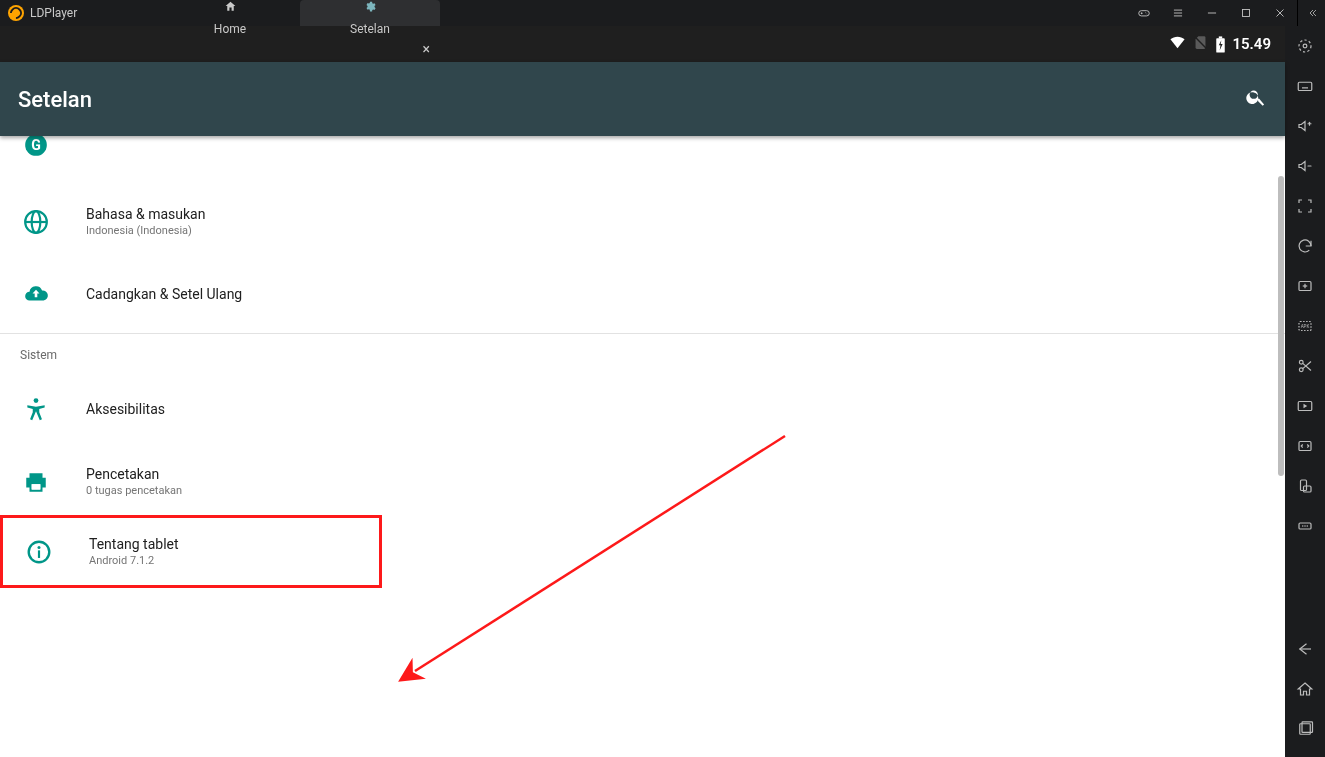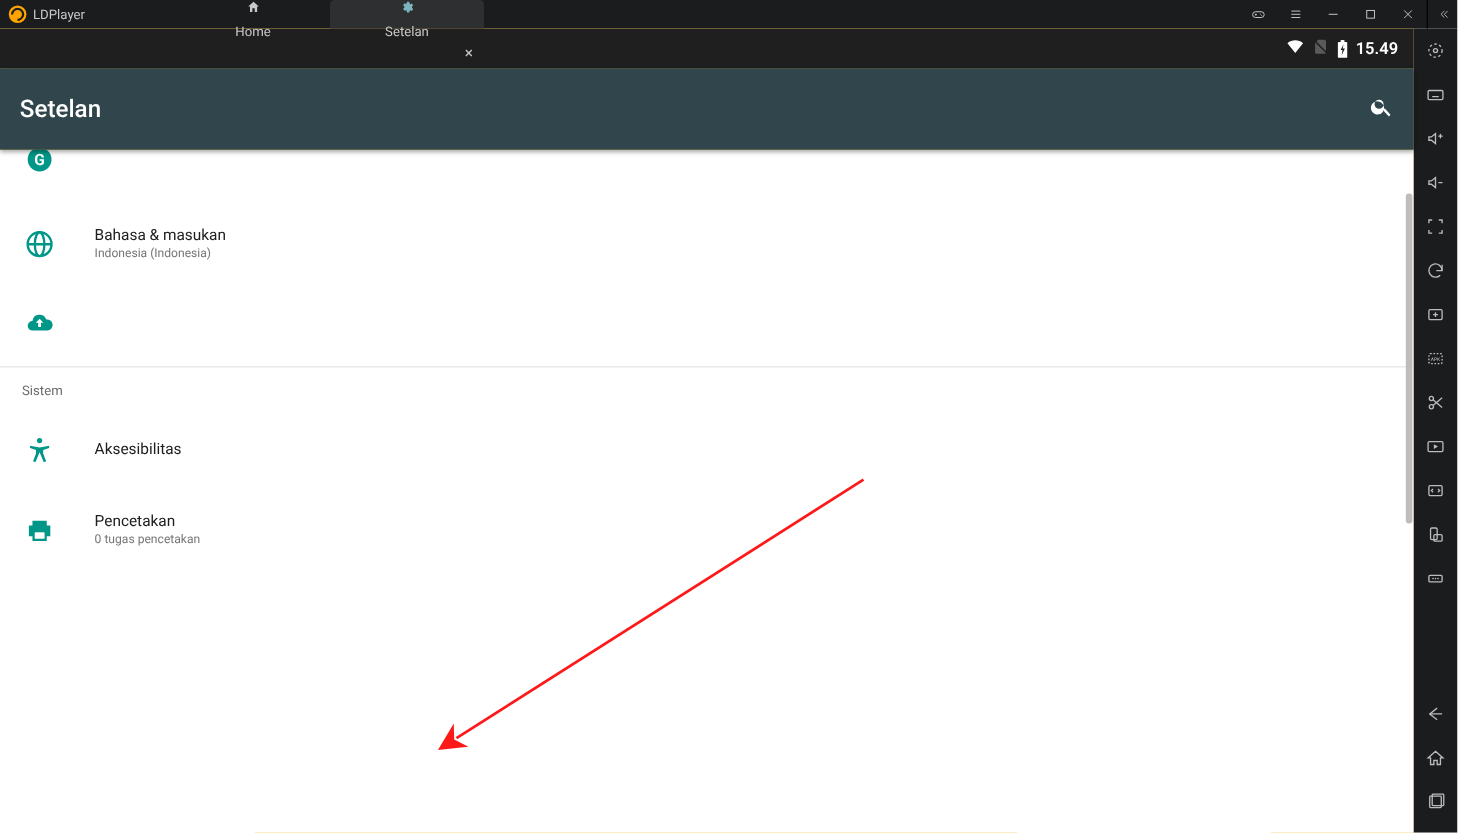--- a/index.html
+++ b/index.html
@@ -206,20 +206,23 @@
         </div>
       </div>
 
       <div class="row tall">
         <div class="ico">
           <svg viewBox="0 0 24 24">
               <path class="teal" d="M19 18H6a4 4 0 010-8 6 6 0 0111.6-1.2A4.5 4.5 0 0119 18z"></path>
               <path fill="#fff" d="M12 8l-3.2 3.5h2V15h2.4v-3.5h2z"></path>
             </svg>
         </div>
+        <div class="txt">
+          <div class="primary">Cadangkan &amp; Setel Ulang</div>
+        </div>
       </div>
 
       <div class="divider"></div>
 
       <div class="cat-header">Sistem</div>
 
 
       <div class="row tall">
         <div class="ico">
           <svg viewBox="0 0 24 24">
@@ -238,20 +241,35 @@
               <path class="teal" d="M18 8V4H6v4H3v9h3v4h12v-4h3V8zM8 19v-5h8v5z"></path>
               <rect x="8" y="14" width="8" height="5" fill="#fff"></rect>
             </svg>
         </div>
         <div class="txt">
           <div class="primary">Pencetakan</div>
           <div class="secondary">0 tugas pencetakan</div>
         </div>
       </div>
 
+      <div class="highlight-box" style="width:382px;">
+        <div class="row">
+          <div class="ico">
+            <svg viewBox="0 0 24 24">
+                <circle cx="12" cy="12" r="9.5" fill="none" stroke="#009688" stroke-width="2.2"></circle>
+                <circle cx="12" cy="7.8" r="1.4" class="teal"></circle>
+                <rect x="11" y="10.5" width="2" height="7" class="teal"></rect>
+              </svg>
+          </div>
+          <div class="txt">
+            <div class="primary">Tentang tablet</div>
+            <div class="secondary">Android 7.1.2</div>
+          </div>
+        </div>
+      </div>
 
       <div class="scrollbar"></div>
 
       <svg class="arrow-svg" width="420" height="280">
         <defs>
           <marker id="ah" markerWidth="12" markerHeight="12" refX="2" refY="5" orient="auto">
             <path d="M0 0L10 5L0 10L3 5z" fill="#fd191a"></path>
           </marker>
         </defs>
         <line x1="395" y1="10" x2="25" y2="245" stroke="#fd191a" stroke-width="2.5" marker-end="url(#ah)"></line>

